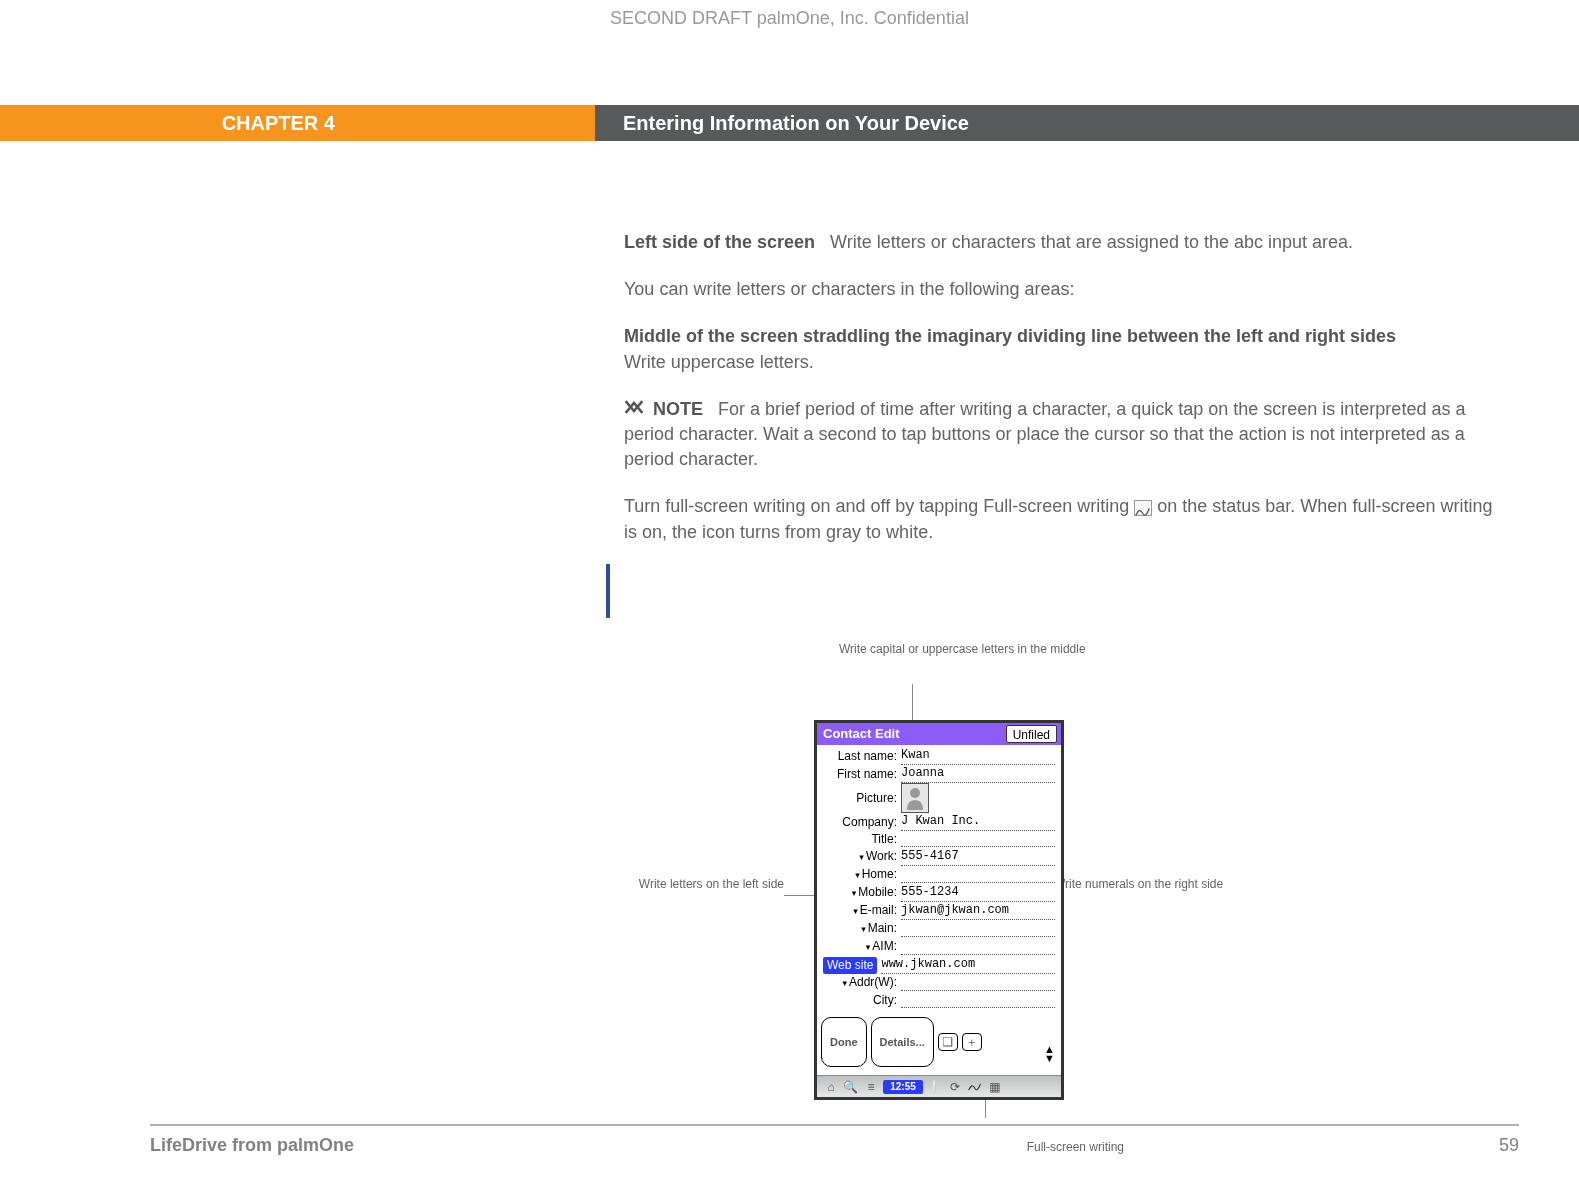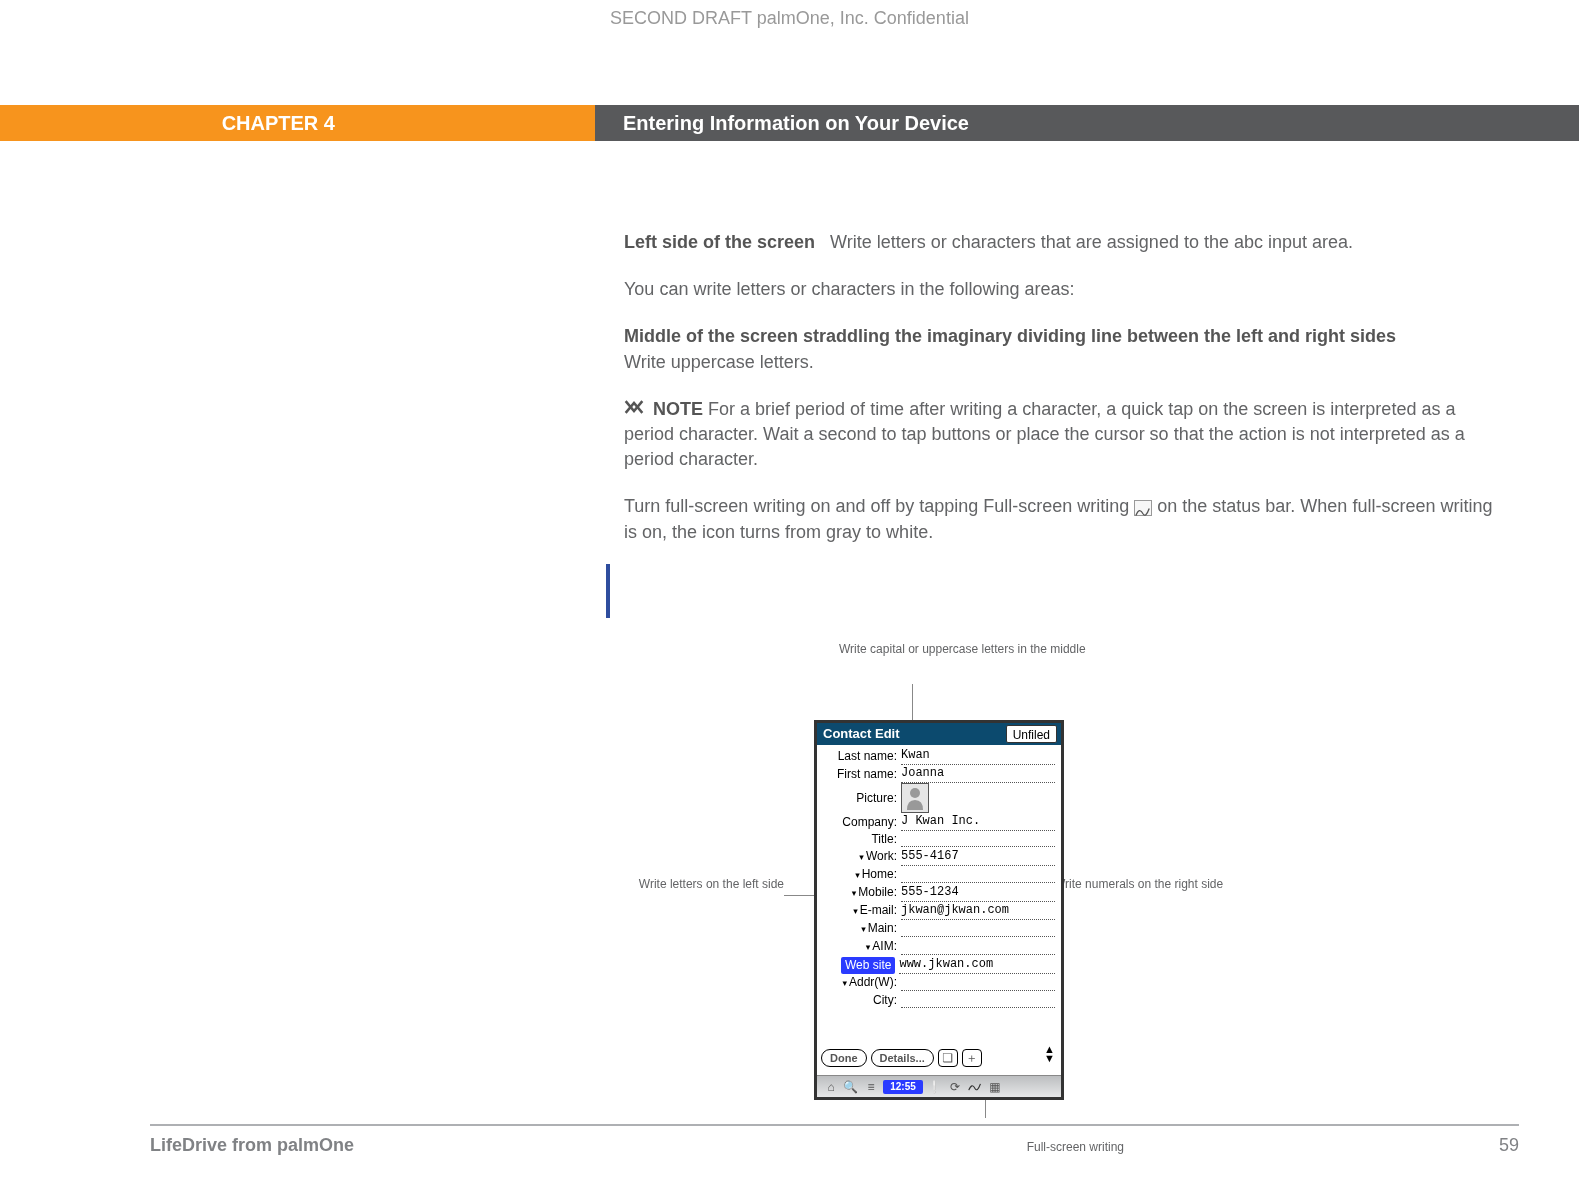--- a/index.html
+++ b/index.html
@@ -7,51 +7,51 @@
     .confidential { position:absolute; top:8px; left:0; width:100%; text-align:center; font-size:18px; color:#999; }
     .banner { position:absolute; top:105px; left:0; width:100%; height:36px; }
     .banner-orange { position:absolute; left:0; width:595px; height:36px; background:#f7941d; color:#fff; font-weight:bold; font-size:20px; display:flex; align-items:center; justify-content:flex-end; padding-right:260px; }
     .banner-gray   { position:absolute; left:595px; right:0; height:36px; background:#58595b; color:#fff; font-weight:bold; font-size:20px; display:flex; align-items:center; padding-left:28px; }
     .content { position:absolute; top:230px; left:624px; width:880px; color:#636466; line-height:1.4; }
     .content p { margin-bottom:22px; }
     .content b { color:#555; font-weight:bold; }
     .note-row { margin-bottom:22px; }
     .note-icon { display:inline-block; vertical-align:top; margin-right:4px; }
     .note-icon svg { width:20px; height:16px; }
-    .note-label { font-weight:bold; color:#555; }
+    .note-label { font-weight:bold; color:#555; margin-right:10px; }
     .changebar { position:absolute; left:606px; top:564px; width:4px; height:54px; background:#2e4d9e; }
     .inline-icon { display:inline-block; width:18px; height:16px; border:1px solid #999; vertical-align:middle; position:relative; background:#f7f7f7; }
     .inline-icon svg { width:16px; height:14px; }
 
     
     .figure { position:absolute; top:642px; left:624px; width:880px; height:520px; }
     .callout { position:absolute; font-size:12px; color:#636466; line-height:1.25; }
     .callout-top    { left:215px; top:0; width:260px; text-align:left; }
     .callout-left   { left:0;   top:235px; width:160px; text-align:right; }
     .callout-right  { left:430px; top:235px; width:220px; text-align:left; }
     .callout-bottom { left:280px; top:498px; width:220px; text-align:right; }
     .lead-v1 { position:absolute; left:288px; top:42px;  width:1px; height:42px;  background:#888; }
     .lead-h1 { position:absolute; left:160px; top:253px; width:30px;  height:1px; background:#888; }
     .lead-h2 { position:absolute; left:410px; top:253px; width:18px;  height:1px; background:#888; }
     .lead-v2 { position:absolute; left:361px; top:456px; width:1px; height:20px;  background:#888; }
 
     
     .device { position:absolute; left:190px; top:78px; width:250px; height:380px; border:3px solid #333; background:#fff; }
-    .dev-title { height:22px; background:#0c4a6e; color:#fff; font:bold 13px/22px Arial; padding-left:6px; position:relative; }
+    .dev-title { height:22px; background:#8b5cf6; color:#fff; font:bold 13px/22px Arial; padding-left:6px; position:relative; }
     .dev-title .cat { position:absolute; right:4px; top:2px; height:18px; background:#fff; color:#000; font:12px/18px Arial; padding:0 6px; border:1px solid #333; border-radius:2px; }
     .dev-body { padding:2px 6px 0 6px; font:12px/17px Arial; color:#000; height:308px; overflow:hidden; }
     .dev-row { display:flex; align-items:center; }
     .dev-label { width:78px; text-align:right; padding-right:4px; white-space:nowrap; }
     .dev-label.drop::before { content:"▾"; font-size:9px; margin-right:2px; color:#000; }
-    .dev-label.sel { background:#2a3bff; color:#fff; padding:0 4px; width:auto; margin-left:18px; margin-right:4px; border-radius:2px; }
+    .dev-label.sel { background:#2a3bff; color:#fff; padding:0 4px; width:auto; margin-right:4px; border-radius:2px; }
     .dev-val { flex:1; border-bottom:1px dotted #555; min-height:15px;font-family:Liberation Mono, monospace; }
     .dev-pic { width:28px; height:30px; border:1px solid #555; background:#e6e6e6; display:flex; align-items:center; justify-content:center; }
     .dev-pic svg { width:20px; height:24px; }
     .dev-buttons { position:absolute; left:4px; bottom:30px; display:flex; gap:4px; align-items:center; }
-    .pill { border:1.5px solid #000; border-radius:10px; font:bold 11px/16px Arial; padding:0 8px; background:#fff; }
+    .pill { border:1.5px solid #000; border-radius:10px; font:bold 11px/16px Arial; padding:16px 8px; background:#fff; }
     .sq   { width:20px; height:18px; border:1.5px solid #000; border-radius:4px; display:flex; align-items:center; justify-content:center; font-size:12px; background:#fff; }
     .scroll-arrows { position:absolute; right:6px; bottom:34px; font-size:11px; line-height:9px; color:#000; }
     .statusbar { position:absolute; left:0; right:0; bottom:0; height:22px; background:linear-gradient(#bcbec0,#e6e7e8); border-top:1px solid #888; display:flex; align-items:center; gap:4px; padding:0 6px; }
     .sb-ico { width:16px; height:16px; display:flex; align-items:center; justify-content:center; color:#555; font-size:12px; }
     .sb-clock { width:40px; height:14px; background:#2a3bff; color:#fff; font:bold 10px/14px Arial; text-align:center; border-radius:2px; }
 
     .hr { position:absolute; left:150px; right:60px; bottom:52px; height:2px; background:#aeb0b3; }
     .footer-left  { position:absolute; left:150px; bottom:22px; font-weight:bold; color:#808285; font-size:18px; }
     .footer-right { position:absolute; right:60px;  bottom:22px; color:#808285; font-size:18px; }
   </style>

